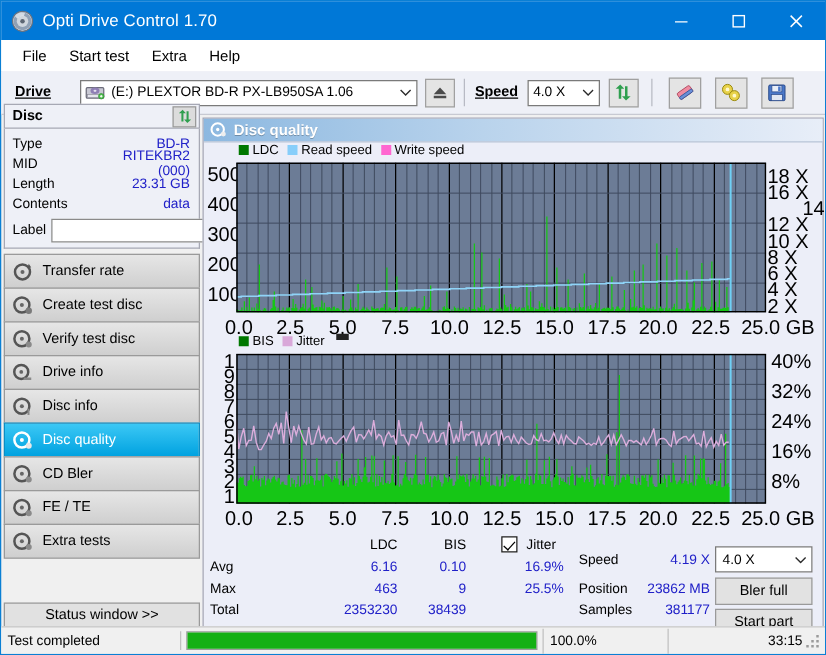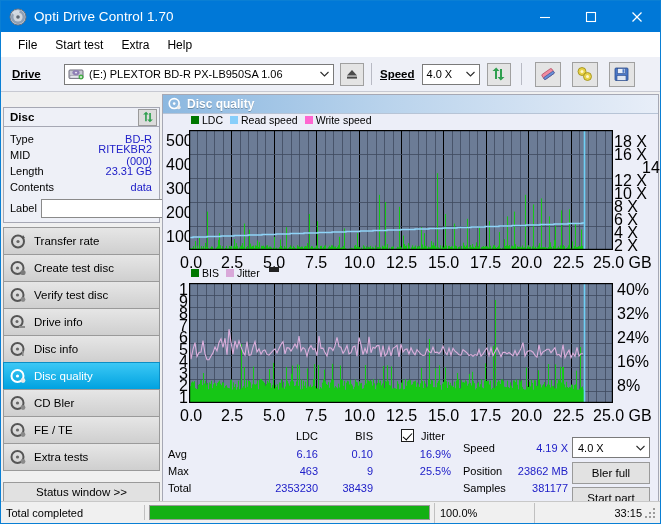--- a/index.html
+++ b/index.html
@@ -56,21 +56,21 @@
     color:#333; font-size:9px;
   }
   .tbtn {
     width:24px; height:23px; background:#e4e4e4;
     border:1px solid #a0a0a0; display:flex; align-items:center;
     justify-content:center; position:relative;
   }
   .tsep { width:1px; height:22px; background:#b8bac4; }
 
   
-  .leftpanel { position:absolute; left:2px; top:106px; width:157px; height:405px; }
+  .leftpanel { position:absolute; left:2px; top:82px; width:157px; height:405px; }
   .disc-hdr {
     height:20px; background:#eef0f7; border:1px solid #a6a8b4;
     display:flex; align-items:center; position:relative;
   }
   .disc-hdr .t { font-weight:bold; font-size:11.5px; margin-left:6px; }
   .disc-body {
     background:#eef0f7; border:1px solid #a6a8b4; border-top:none;
     padding:4px 5px 5px 6px; height:96px;
   }
   .drow { display:flex; align-items:center; height:16px; font-size:11px; }
@@ -690,21 +690,21 @@
             </svg>
         </span>
       </div>
 
       <div class="bigbtn" style="left:409px;top:37px;width:78px;height:22px;">Bler full</div>
       <div class="bigbtn" style="left:409px;top:62px;width:78px;height:22px;">Start part</div>
     </div>
   </div>
 
   <div class="statusbar">
-    <div style="width:143px;padding-left:5px;font-size:11px;">Total completed</div>
+    <div style="width:143px;padding-left:5px;font-size:11px;">Test completed</div>
     <div style="width:290px;display:flex;align-items:center;border-left:1px solid #c0c0c0;padding:0 4px;">
       <div class="progress-outer" style="width:100%;">
         <div class="progress-fill" id="pfill" style="width: 100%;"></div>
       </div>
     </div>
     <div class="sb-cell" style="width:100px;">100.0%</div>
     <div class="sb-cell" style="flex:1;justify-content:flex-end;padding-right:18px;">33:15</div>
     <div class="grip">
       <i style="left:8px;top:8px"></i>
         <i style="left:4px;top:8px"></i>

